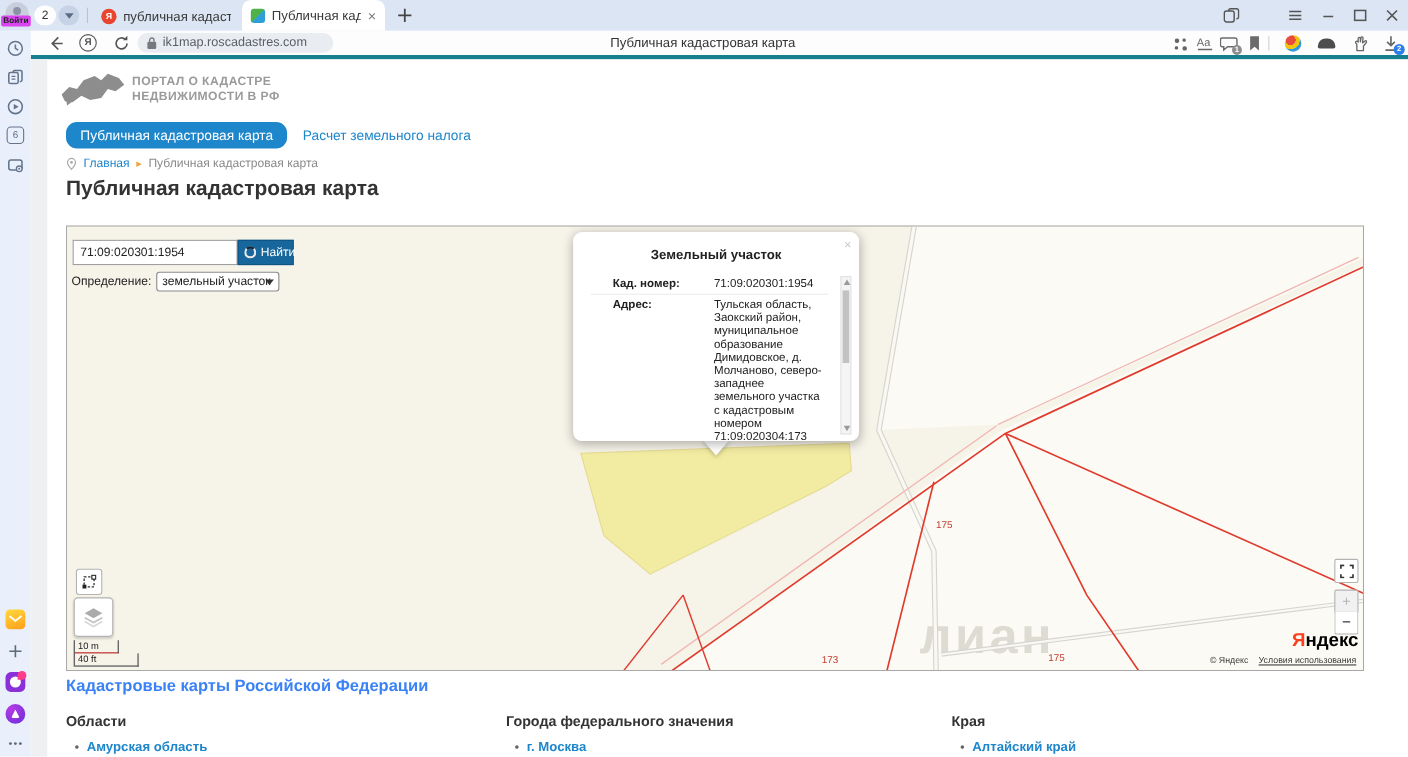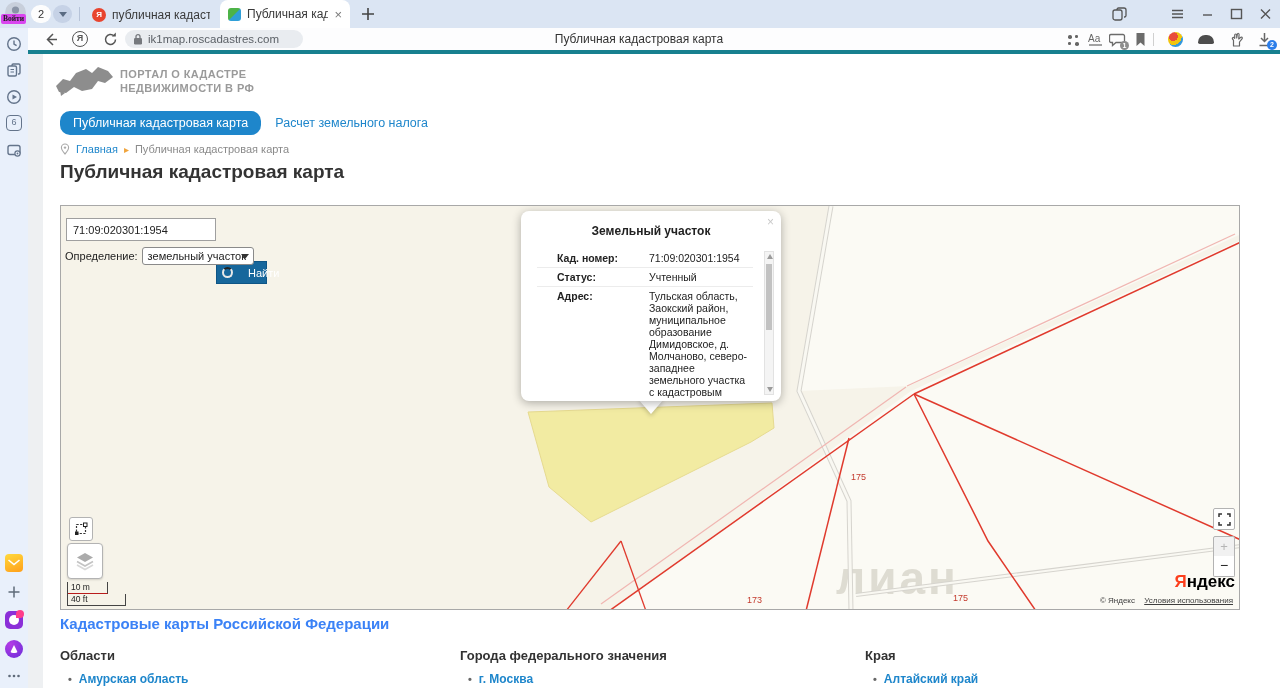--- a/index.html
+++ b/index.html
@@ -5,21 +5,21 @@
   * { margin:0; padding:0; box-sizing:border-box; }
   html,body { width:1280px; height:688px; overflow:hidden;
     font-family:"Liberation Sans","DejaVu Sans",sans-serif; background:#fff; }
   .screen { position:relative; width:1280px; height:688px; overflow:hidden; }
 
   
   .titlebar { position:absolute; left:0; top:0; width:1280px; height:28px; background:#dbe5f3; }
   .avatar { position:absolute; left:5px; top:2px; width:21px; height:21px; border-radius:50%;
     background:#c8cfdb; overflow:hidden; }
   .login-badge { position:absolute; left:1px; top:14px; background:#d946ef; color:#222;
-    font-size:7.5px; font-weight:bold; padding:1px 2px; border-radius:2px; line-height:1;font-family:Liberation Serif, serif; }
+    font-size:7.5px; font-weight:bold; padding:1px 2px; border-radius:2px; line-height:1; }
   .tabcount { position:absolute; left:31px; top:5px; width:20px; height:18px; border-radius:9px;
     background:#fdfdfd; font-size:11px; color:#333; text-align:center; line-height:18px; }
   .tabchevron { position:absolute; left:53px; top:5px; width:19px; height:18px; border-radius:9px;
     background:#c6d2e6; }
   .tabchevron::before { content:""; position:absolute; left:5.5px; top:7px; border-left:4px solid transparent;
     border-right:4px solid transparent; border-top:5px solid #5a6b82; }
   .tabsep { position:absolute; left:79px; top:7px; width:1px; height:14px; background:#b6c3d8; }
   .tab { position:absolute; top:3px; height:24px; display:flex; align-items:center; gap:6px;
     padding:0 8px; overflow:hidden; }
   .tab1 { left:84px; width:134px; }
@@ -94,21 +94,21 @@
 
   
   .map { position:absolute; left:32px; top:151px; width:1180px; height:405px;
     border:1px solid #a8a8a8; background:#f6f3e9; overflow:hidden; }
   .map svg.base { position:absolute; left:0; top:0; }
   .srch-input { position:absolute; left:5px; top:12px; width:150px; height:23px;
     border:1px solid #9f9f9f; font-size:11px; padding:0 6px; background:#fff; color:#222;
     font-family:"Liberation Sans",sans-serif; }
   .srch-btn { position:absolute; left:155px; top:12px; width:51px; height:23px; background:#17679c;
     border:1px solid #0e5586; color:#fff; font-size:11px; display:flex; align-items:center;
-    gap:15px; padding:0 5px; cursor:pointer;margin-top:43px; }
+    gap:4px; padding:0 5px; cursor:pointer; }
   .spinner { width:11px; height:11px; border-radius:50%; border:2.5px solid #e8e8e8;
     border-top-color:#222; flex:0 0 auto; }
   .filter { position:absolute; left:4px; top:41px; display:flex; align-items:center; gap:4px;
     font-size:11px; color:#222; }
   .selectbox { position:relative; width:112px; height:18px; background:#fff; border:1px solid #8a8a8a;
     border-radius:3px; font-size:11px; line-height:16px; padding:0 16px 0 5px; white-space:nowrap; }
   .selectbox::after { content:""; position:absolute; right:4px; top:6px; border-left:4px solid transparent;
     border-right:4px solid transparent; border-top:5px solid #333; }
 
   
@@ -402,24 +402,20 @@
 
       <div class="popup">
         <span class="popup-close"></span>
         <div class="ptitle">Земельный участок</div>
         <div class="ptable">
           <div class="prow">
             <div class="plabel">Кад. номер:</div>
             <div class="pval">71:09:020301:1954</div>
           </div>
           <div class="prow">
-            <div class="plabel">Статус:</div>
-            <div class="pval">Учтенный</div>
-          </div>
-          <div class="prow">
             <div class="plabel">Адрес:</div>
             <div class="pval">Тульская область, Заокский район, муниципальное образование Димидовское, д. Молчаново, северо-западнее земельного участка с кадастровым номером 71:09:020304:173</div>
           </div>
 
         </div>
         <div class="pscroll">
           <div class="parr up"></div>
           <div class="pthumb"></div>
           <div class="parr down"></div>
         </div>

